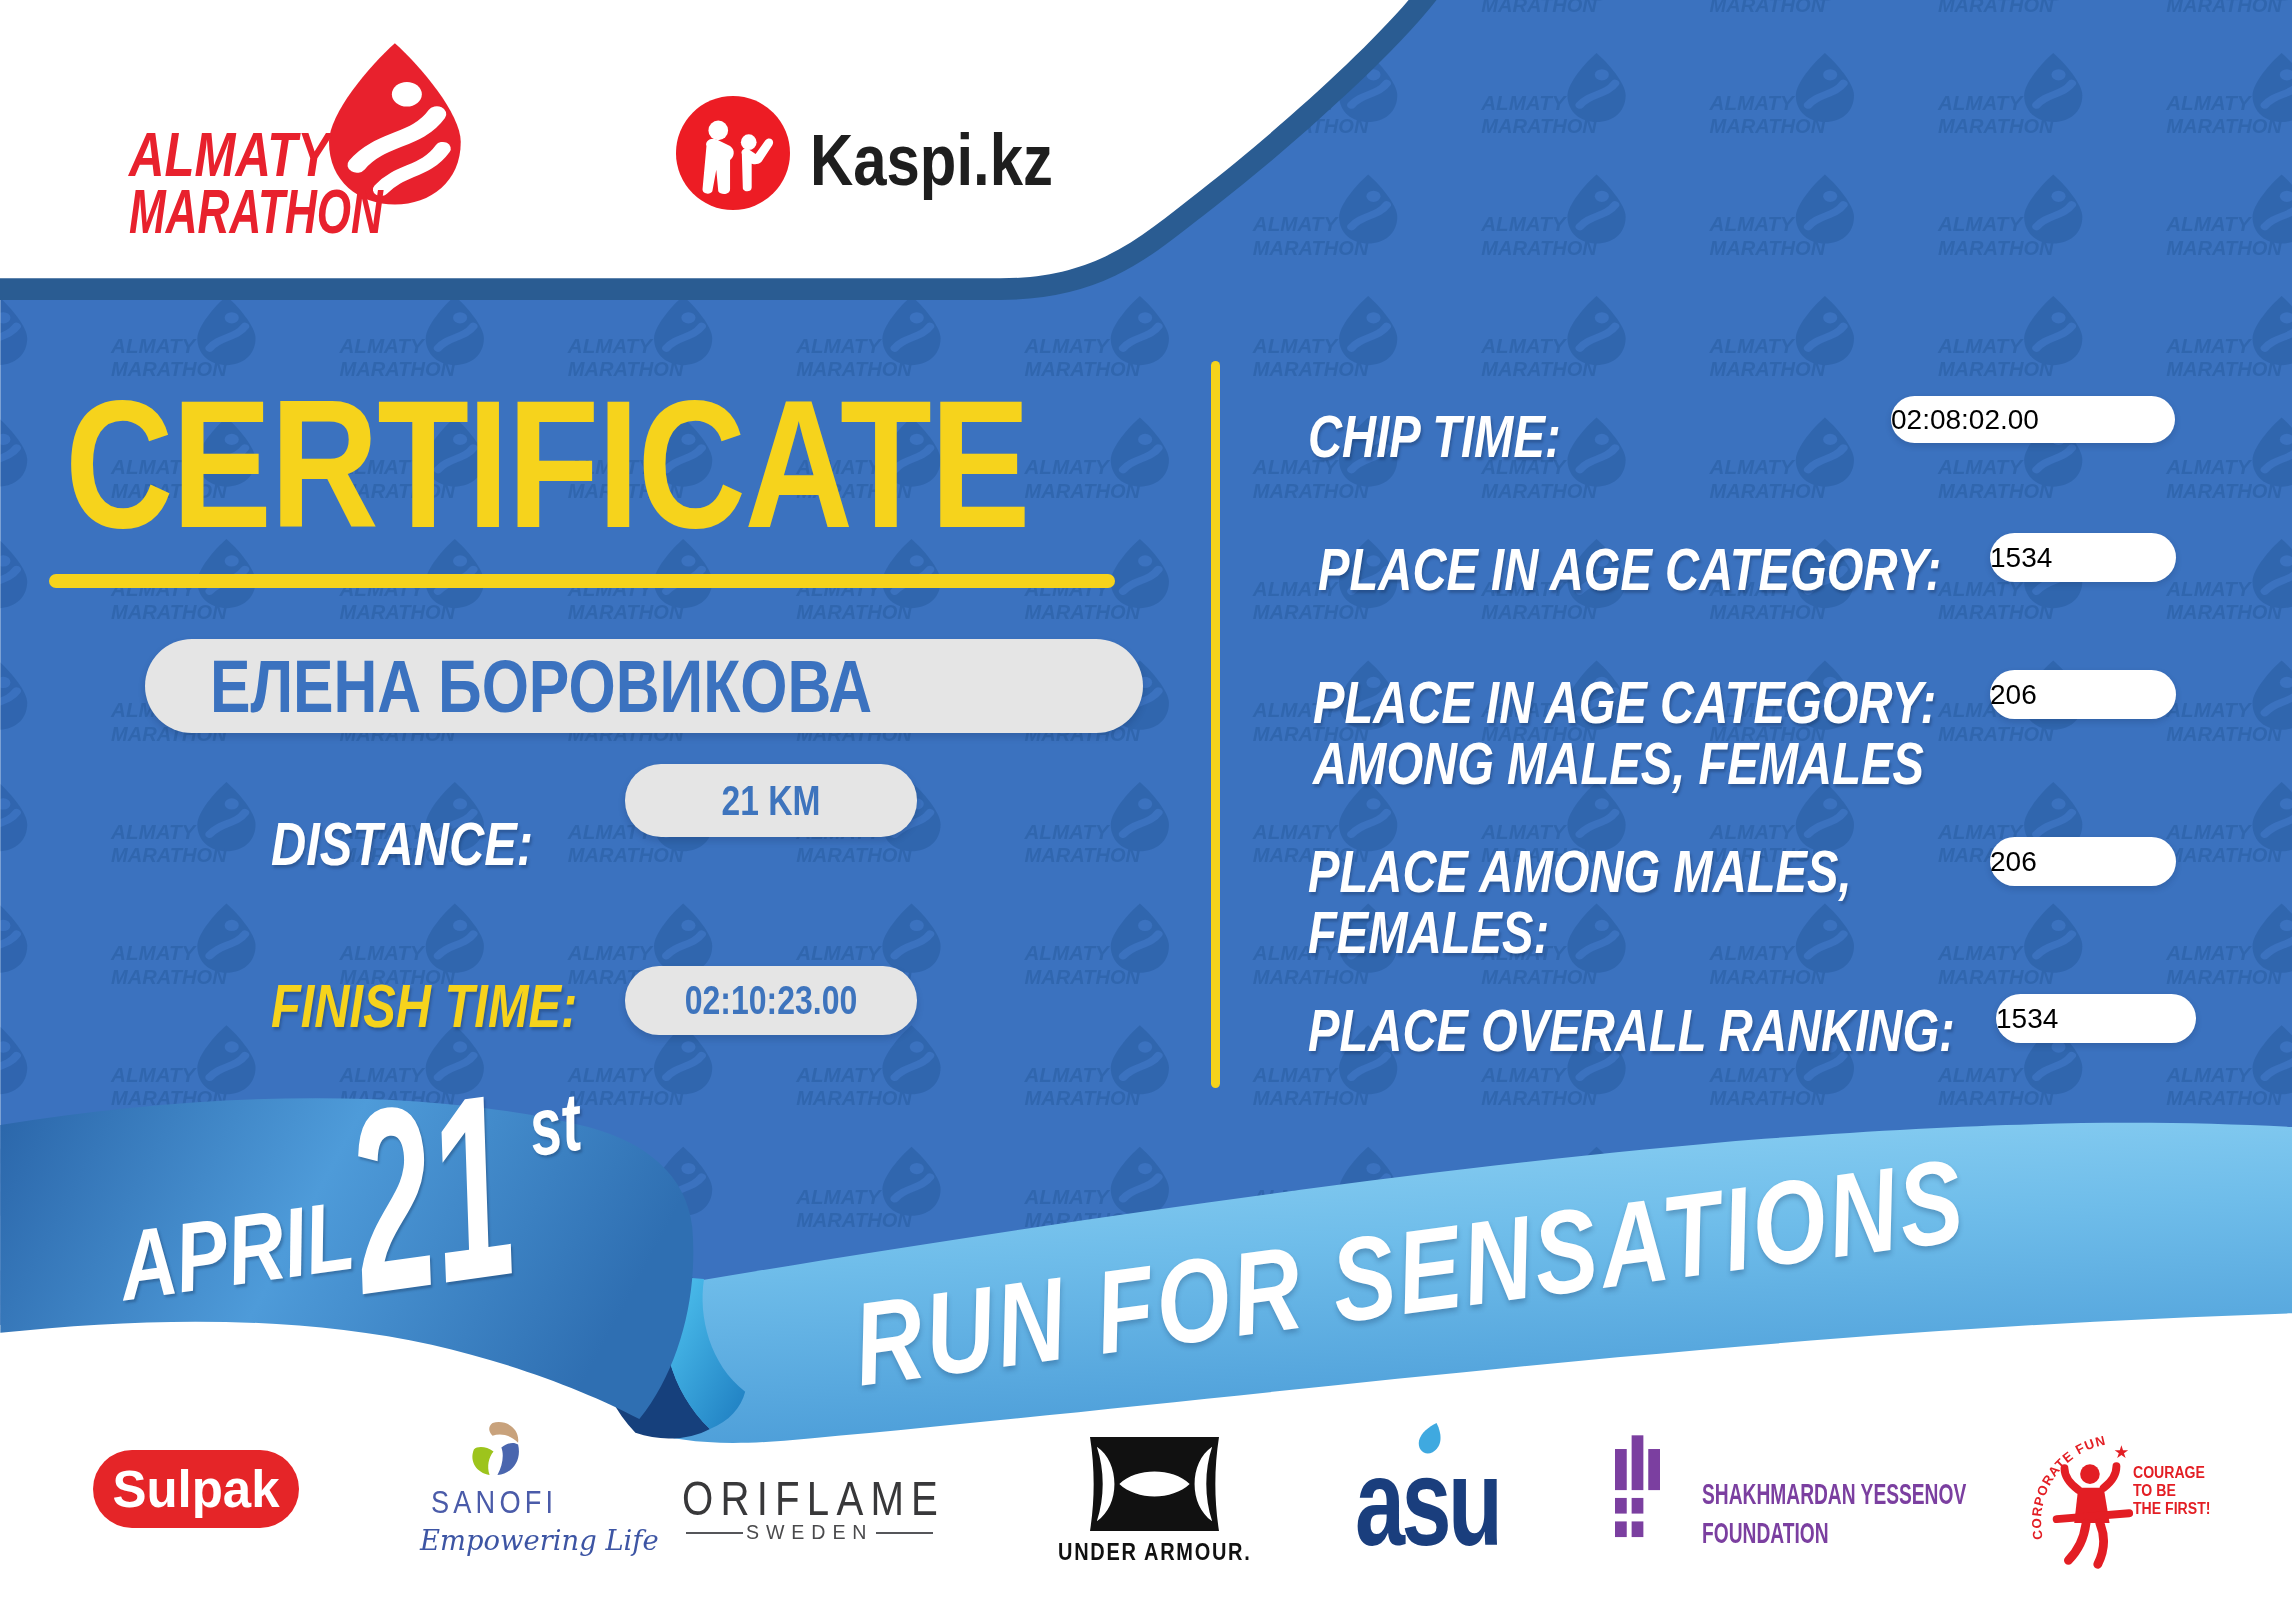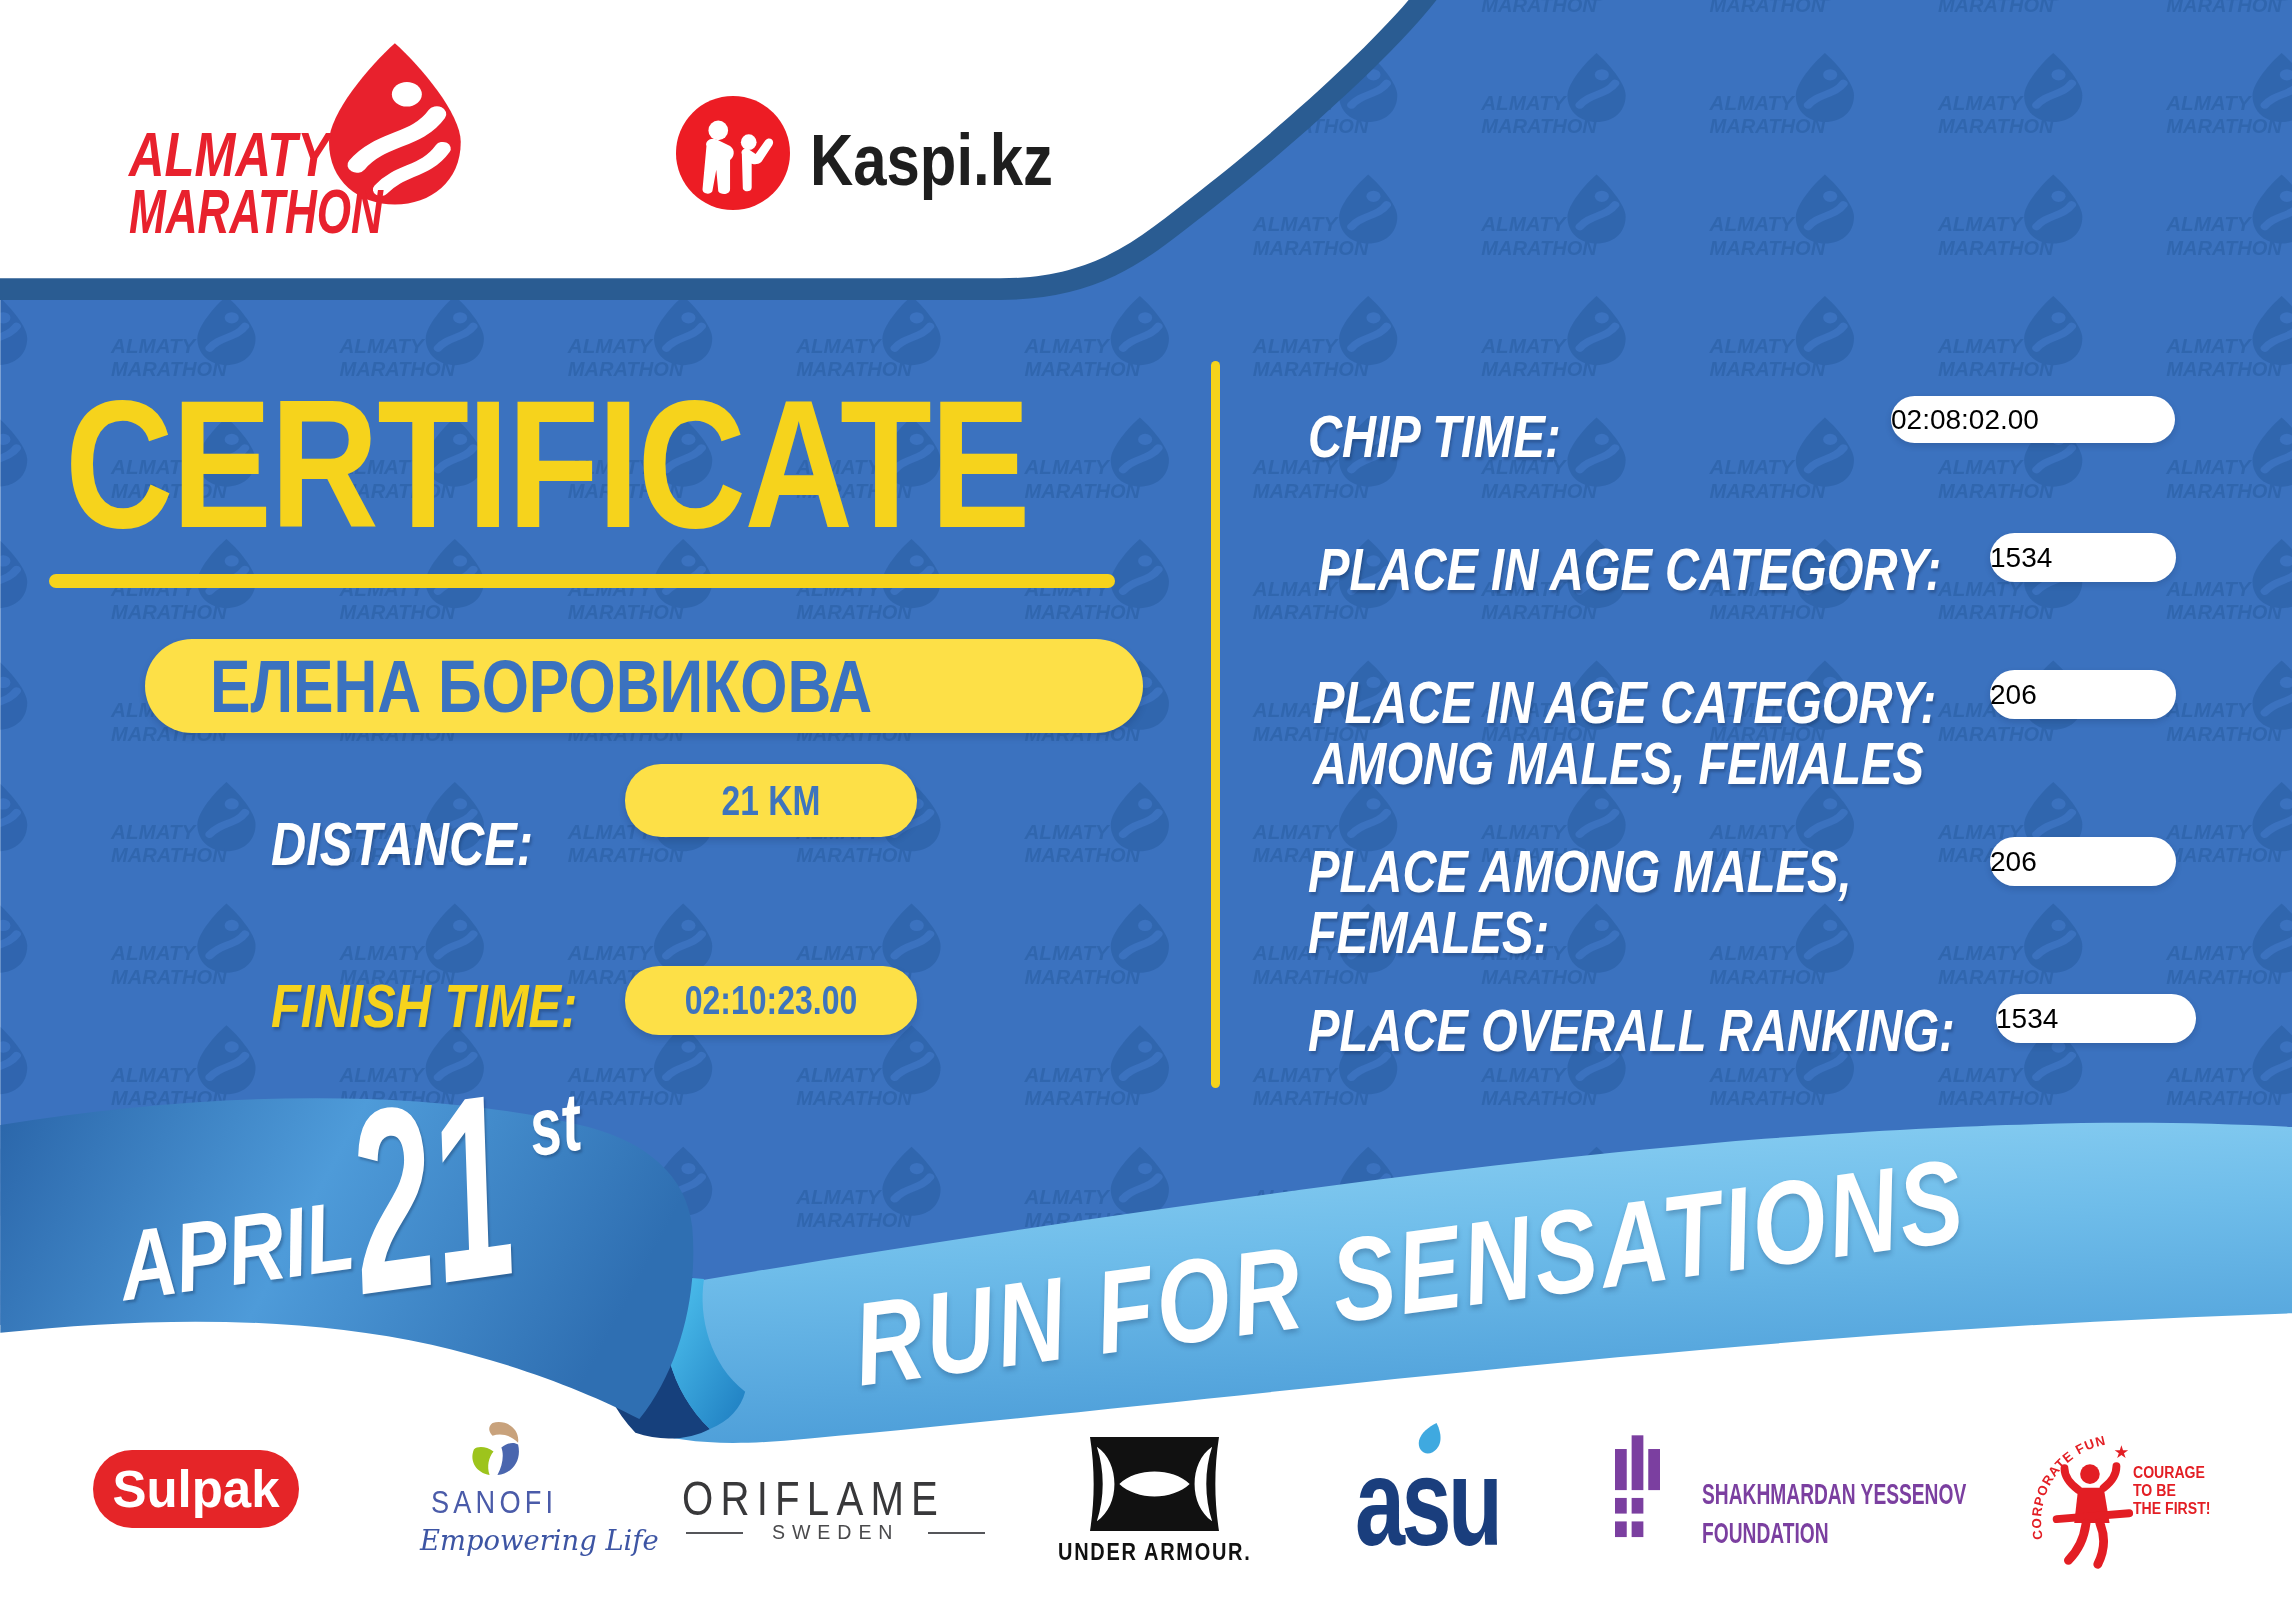--- a/index.html
+++ b/index.html
@@ -8,21 +8,21 @@
   .bgsvg{position:absolute;left:0;top:0;z-index:0;}
   .lay{position:absolute;z-index:2;}
   .shadow{text-shadow:2px 2.9px 2.9px rgba(10,30,60,.28);}
   
   .am-word{color:#e8212d;font-style:italic;font-weight:700;line-height:1;white-space:nowrap;}
   .kaspi-word{color:#1e1e1e;font-weight:700;line-height:1;white-space:nowrap;}
   
   .cert-title{color:#f6d31c;font-weight:700;font-size:181px;line-height:1;white-space:nowrap;
               transform:scaleX(.83);transform-origin:0 0;letter-spacing:-2px;}
   .rule{background:#f6d31c;border-radius:7.8px;}
-  .pill{background:#fde047;border-radius:47px;box-shadow:0 3.9px 7.8px rgba(10,30,60,.18);
+  .pill{background:#e5e5e5;border-radius:47px;box-shadow:0 3.9px 7.8px rgba(10,30,60,.18);
         display:flex;align-items:center;}
   .pill .val{width:100%;text-align:center;color:#3e74bd;font-weight:700;white-space:nowrap;
              display:inline-block;transform:scaleX(.78);}
   .name-text{color:#3b72bf;font-weight:700;font-size:74px;white-space:nowrap;
              display:inline-block;transform:scaleX(.82);transform-origin:0 50%;}
   .field-label{font-style:italic;font-weight:700;font-size:61px;line-height:1;white-space:nowrap;
                display:inline-block;transform:scaleX(.8);transform-origin:0 0;}
   .white{color:#ffffff;} .yellow{color:#f6d31c;}
   
   .res-label{font-style:italic;font-weight:700;font-size:59px;line-height:59px;color:#fff;
@@ -48,21 +48,21 @@
   
   .sulpak{position:absolute;left:93px;top:1450px;width:206px;height:78px;background:#e52528;
           border-radius:39px;display:flex;align-items:center;justify-content:center;}
   .sulpak span{color:#fff;font-weight:700;font-size:51px;}
   .sanofi-name{color:#4a5ba9;font-size:32px;font-weight:400;letter-spacing:4.9px;white-space:nowrap;
                display:inline-block;transform:scaleX(.85);transform-origin:0 0;}
   .sanofi-tag{color:#3d55a4;font-family:"DejaVu Serif",serif;font-style:italic;font-size:27.4px;
               white-space:nowrap;}
   .ori-name{color:#38383a;font-size:49px;font-weight:400;letter-spacing:8.8px;white-space:nowrap;
             display:inline-block;transform:scaleX(.82);transform-origin:0 0;}
-  .ori-sub{display:flex;align-items:center;gap:29px;color:#4a4a4c;font-size:19.6px;letter-spacing:6.9px;}
+  .ori-sub{display:flex;align-items:center;gap:3px;color:#4a4a4c;font-size:19.6px;letter-spacing:6.9px;}
   .ori-sub .ln{width:57px;height:0;border-top:2px solid #55565a;}
   .ua-word{color:#111;font-weight:700;font-size:23.5px;letter-spacing:2px;white-space:nowrap;
            display:inline-block;transform:scaleX(.85);transform-origin:50% 0;}
   .asu-word{color:#1a3e7d;font-weight:700;font-size:125px;line-height:1;letter-spacing:-4.9px;
             white-space:nowrap;display:inline-block;transform:scaleX(.72);transform-origin:0 0;}
   .yes-line{color:#7b3fa0;font-weight:700;font-size:30px;line-height:39px;white-space:nowrap;
             display:inline-block;transform:scaleX(.64);transform-origin:0 0;}
   .courage-line{color:#e31e24;font-weight:700;font-size:16px;line-height:17.6px;white-space:nowrap;
                 display:inline-block;transform:scaleX(.88);transform-origin:0 0;}
 </style>

